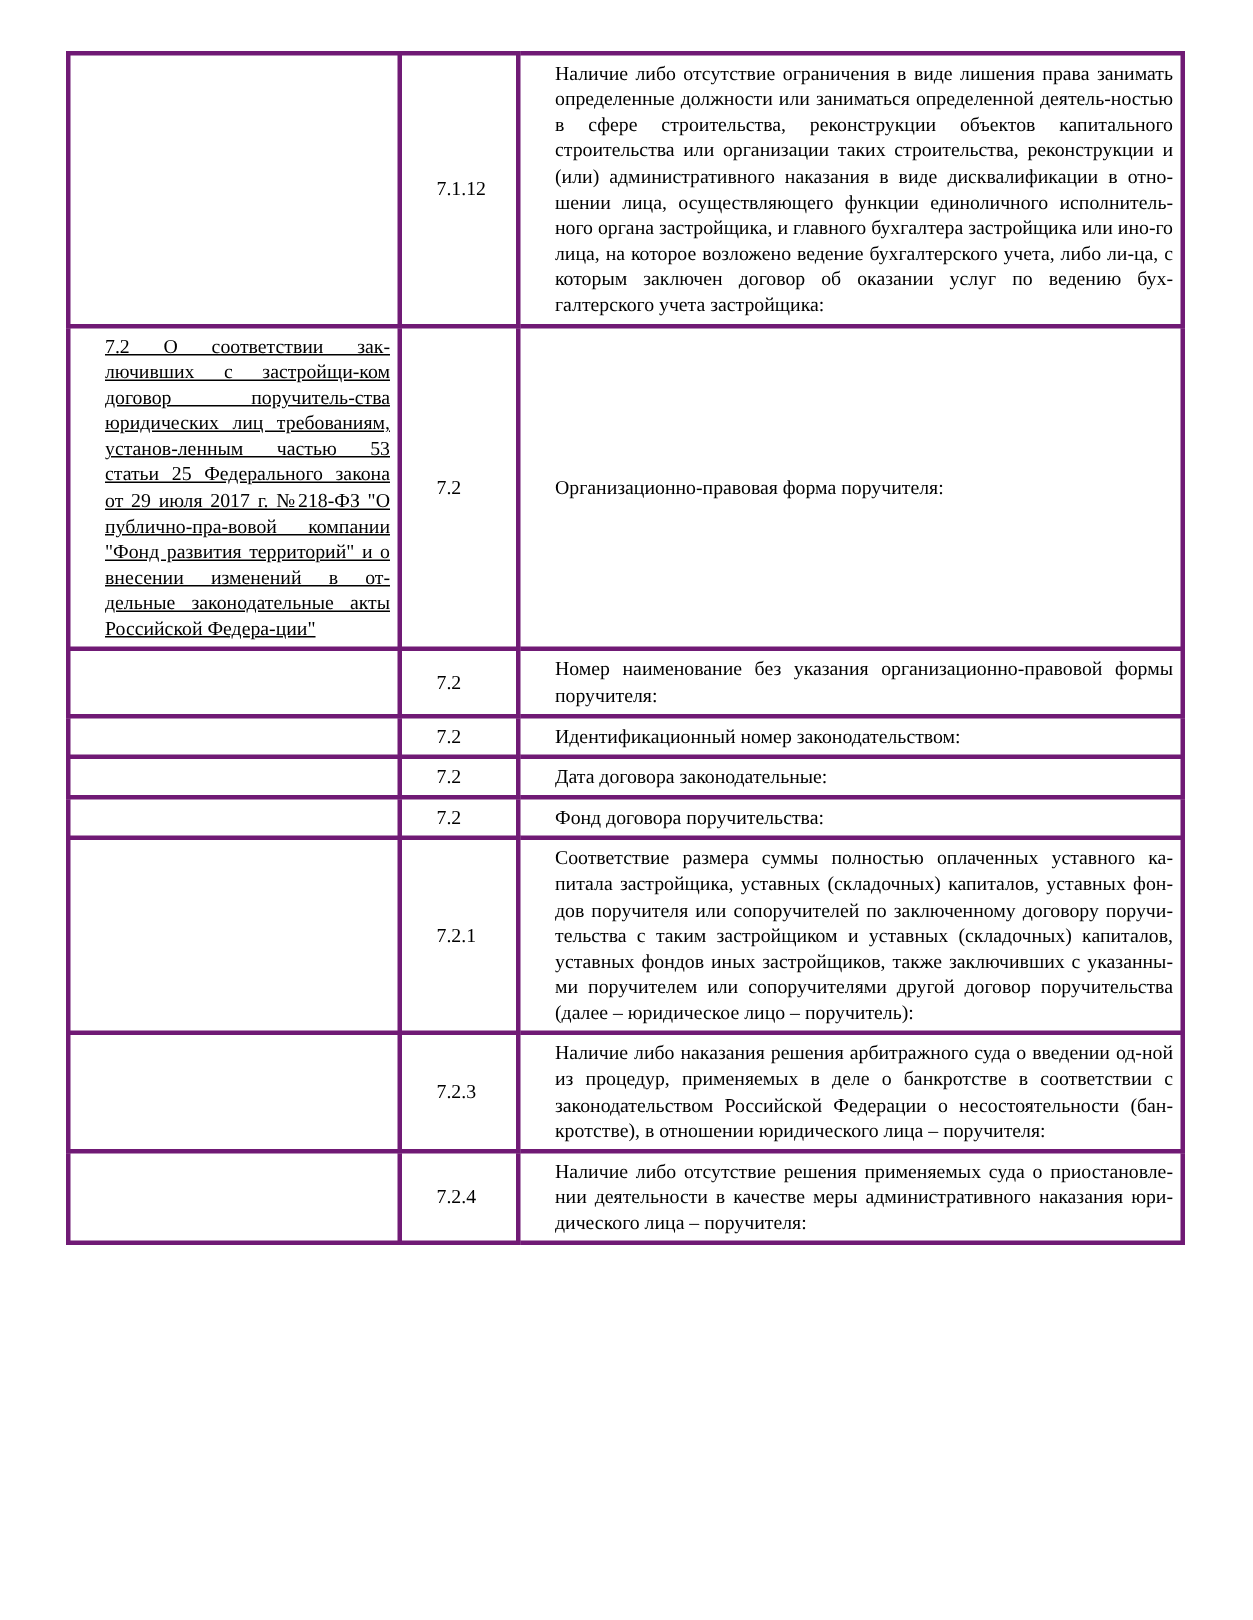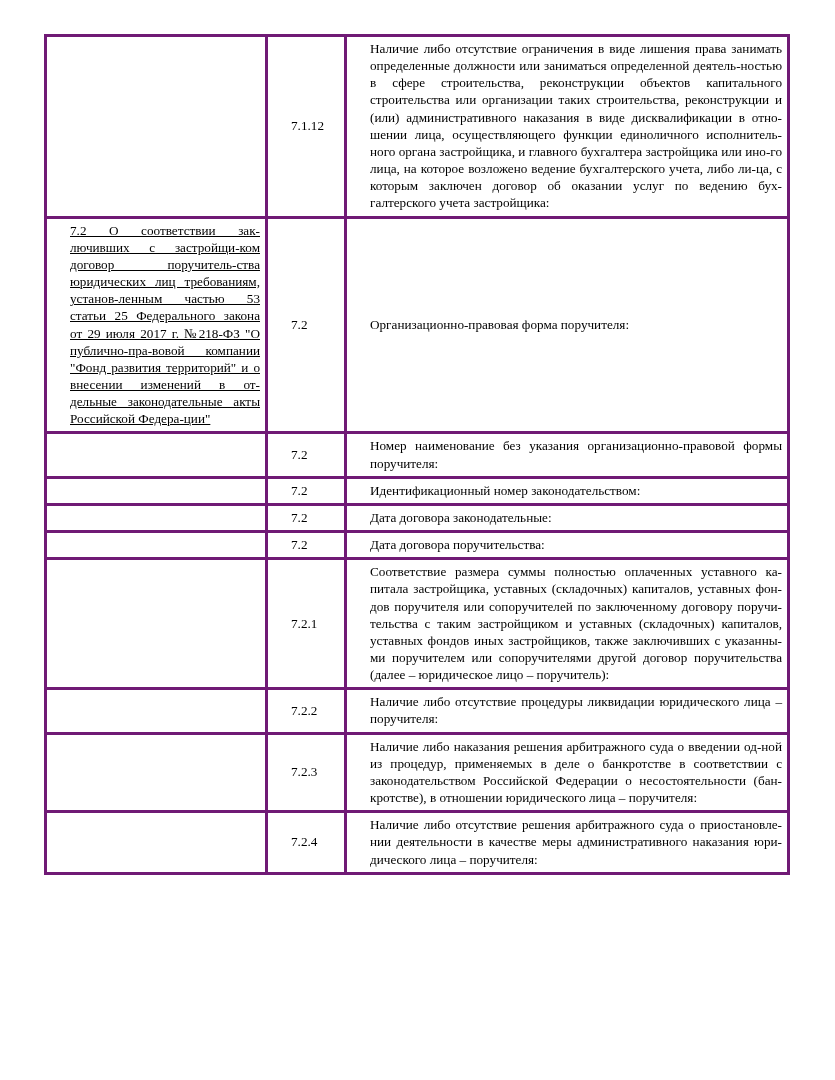--- a/index.html
+++ b/index.html
@@ -87,42 +87,37 @@
 
       <tr>
         <td class="col-desc"></td>
         <td class="col-num">7.2</td>
         <td class="col-text">Дата договора законодательные:</td>
       </tr>
 
       <tr>
         <td class="col-desc"></td>
         <td class="col-num">7.2</td>
-        <td class="col-text">Дата договора поручительства:</td>
+        <td class="col-text">Фонд договора поручительства:</td>
       </tr>
 
       <tr>
         <td class="col-desc"></td>
         <td class="col-num">7.2.1</td>
         <td class="col-text">Соответствие размера суммы полностью оплаченных уставного ка-питала застройщика, уставных (складочных) капиталов, уставных фон-дов поручителя или сопоручителей по заключенному договору поручи-тельства с таким застройщиком и уставных (складочных) капиталов, уставных фондов иных застройщиков, также заключивших с указанны-ми поручителем или сопоручителями другой договор поручительства (далее – юридическое лицо – поручитель):</td>
       </tr>
 
-      <tr>
-        <td class="col-desc"></td>
-        <td class="col-num">7.2.2</td>
-        <td class="col-text">Наличие либо отсутствие процедуры ликвидации юридического лица – поручителя:</td>
-      </tr>
 
       <tr>
         <td class="col-desc"></td>
         <td class="col-num">7.2.3</td>
         <td class="col-text">Наличие либо наказания решения арбитражного суда о введении од-ной из процедур, применяемых в деле о банкротстве в соответствии с законодательством Российской Федерации о несостоятельности (бан-кротстве), в отношении юридического лица – поручителя:</td>
       </tr>
 
       <tr>
         <td class="col-desc"></td>
         <td class="col-num">7.2.4</td>
-        <td class="col-text">Наличие либо отсутствие решения арбитражного суда о приостановле-нии деятельности в качестве меры административного наказания юри-дического лица – поручителя:</td>
+        <td class="col-text">Наличие либо отсутствие решения применяемых суда о приостановле-нии деятельности в качестве меры административного наказания юри-дического лица – поручителя:</td>
       </tr>
 
     </tbody>
   </table>
 </div>
 
 </body></html>

